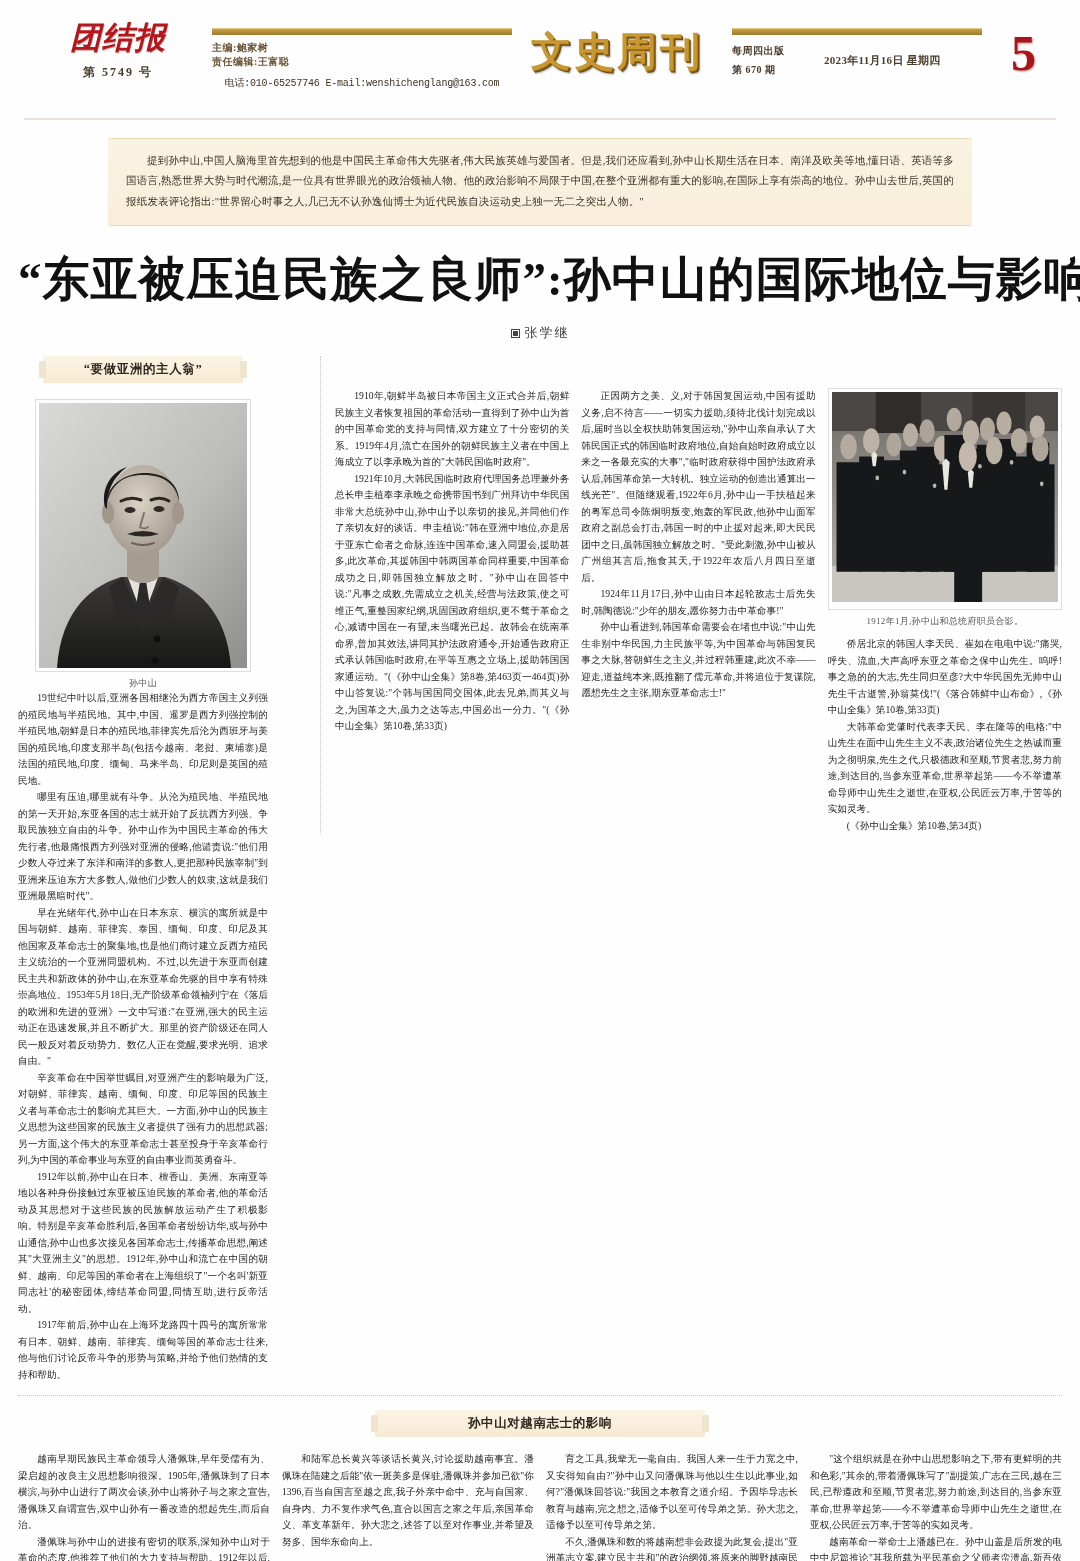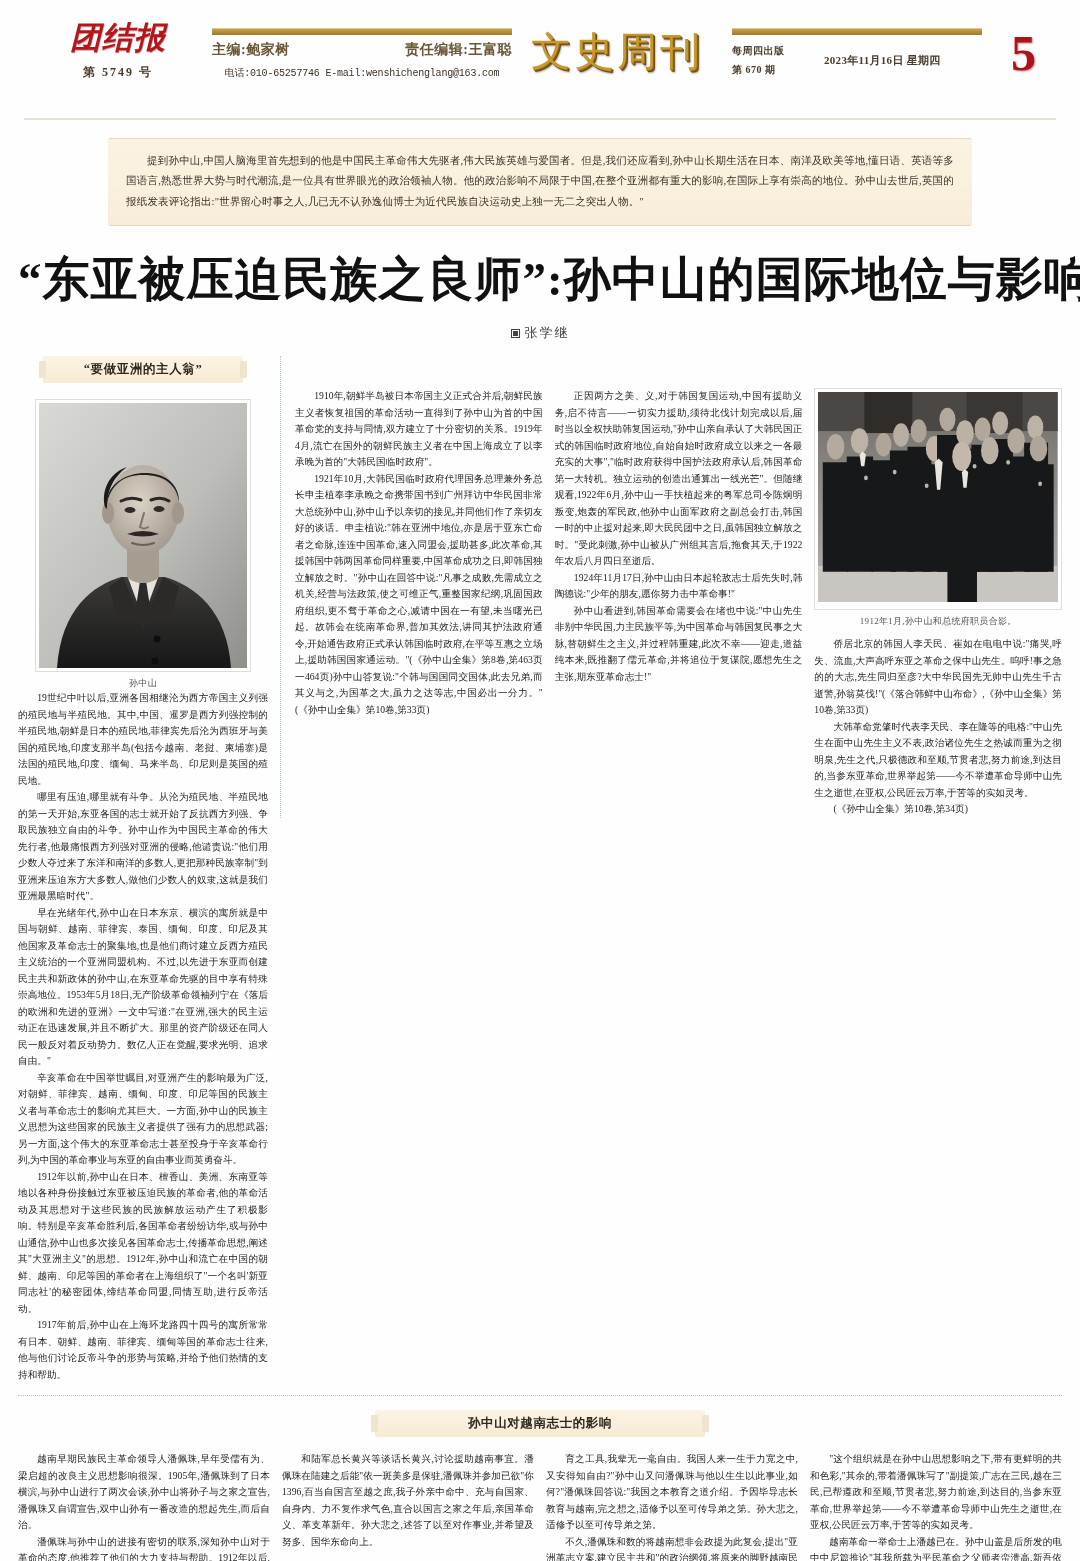--- a/index.html
+++ b/index.html
@@ -60,42 +60,43 @@
   }
   .rule-bar {
     height: 6px;
     background: linear-gradient(to bottom,#c8a24a,#9d7a2c);
     border-top: 1px solid #e3c784;
     margin-bottom: 6px;
   }
   .mh-mid { width: 300px; margin-left: 6px; }
   .mh-mid .line1 {
     display: flex;
-    justify-content: space-between;
-    font-size: 14px;
+    justify-content: flex-end;
+    font-size: 10px;
     color: #6b5636;
     font-weight: bold;
     letter-spacing: .5px;
+    flex-direction: column;
   }
   .mh-mid .line2 {
     font-size: 10px;
     color: #3f3224;
     margin-top: 7px;
     text-align: center;
     font-family: "Liberation Mono", monospace;
     letter-spacing: -.2px;
   }
   .mh-title {
     flex: 0 0 210px;
     text-align: center;
     padding-top: 2px;
   }
   .mh-title .zh {
     font-size: 40px;
-    font-weight: normal;
+    font-weight: bold;
     letter-spacing: 3px;
     color: #c8972f;
     text-shadow:
       1px 1px 0 #8c6415,
       2px 2px 0 #6d4d10,
       2.5px 2.5px 2px rgba(0,0,0,.35);
     font-family: "Liberation Serif", serif;
   }
   .mh-right { width: 250px; margin-left: 10px; }
   .mh-right .row {
@@ -276,21 +277,21 @@
 
   <div class="intro">提到孙中山,中国人脑海里首先想到的他是中国民主革命伟大先驱者,伟大民族英雄与爱国者。但是,我们还应看到,孙中山长期生活在日本、南洋及欧美等地,懂日语、英语等多国语言,熟悉世界大势与时代潮流,是一位具有世界眼光的政治领袖人物。他的政治影响不局限于中国,在整个亚洲都有重大的影响,在国际上享有崇高的地位。孙中山去世后,英国的报纸发表评论指出:"世界留心时事之人,几已无不认孙逸仙博士为近代民族自决运动史上独一无二之突出人物。"</div>
 
   <div class="headline">“东亚被压迫民族之良师”:孙中山的国际地位与影响</div>
   <div class="byline">
     <span class="sq"></span><span>张学继</span>
   </div>
 
   <div class="content" style="margin-top:14px;">
 
-    <div style="display:flex; align-items:flex-start;">
+    <div style="display:flex; align-items:flex-start;gap:40px;">
 
       <div style="width:262px; flex:0 0 262px; padding-right:12px; box-sizing:border-box;">
         <div class="banner" style="width:200px;">“要做亚洲的主人翁”</div>
 
         <div class="photo-frame" style="margin:16px auto 0 auto; width:208px;">
           <svg class="portrait" viewBox="0 0 208 265" width="208" height="265">
             <defs>
               <linearGradient id="bgp" x1="0" y1="0" x2="1" y2="1">
                 <stop offset="0%" stop-color="#d9d9d6"></stop>
                 <stop offset="55%" stop-color="#bdbdba"></stop>

